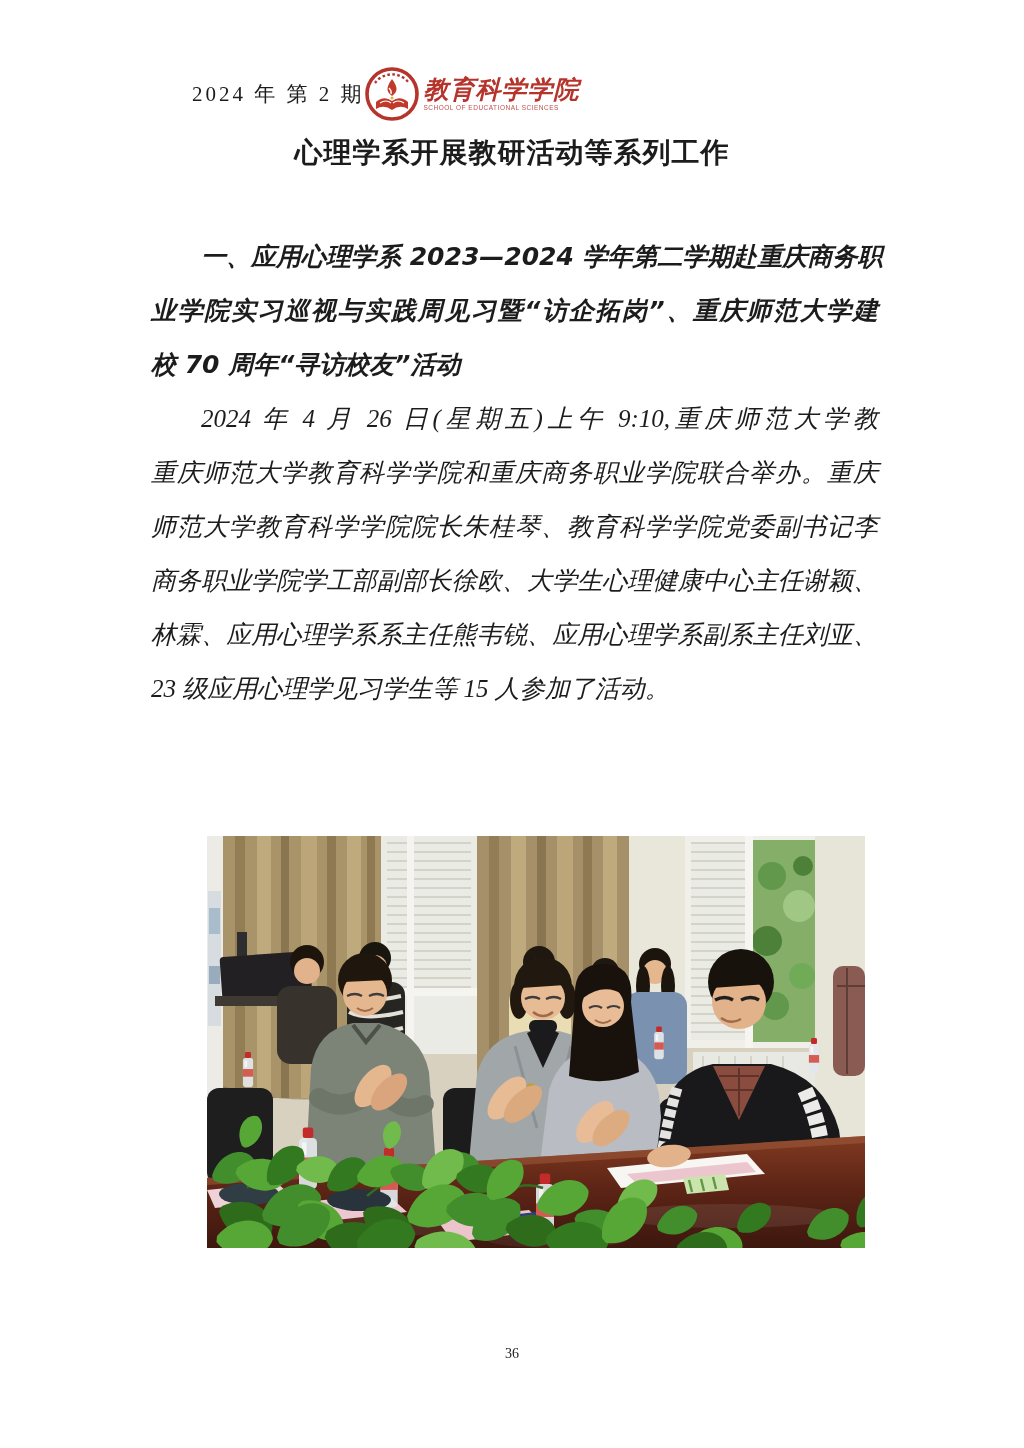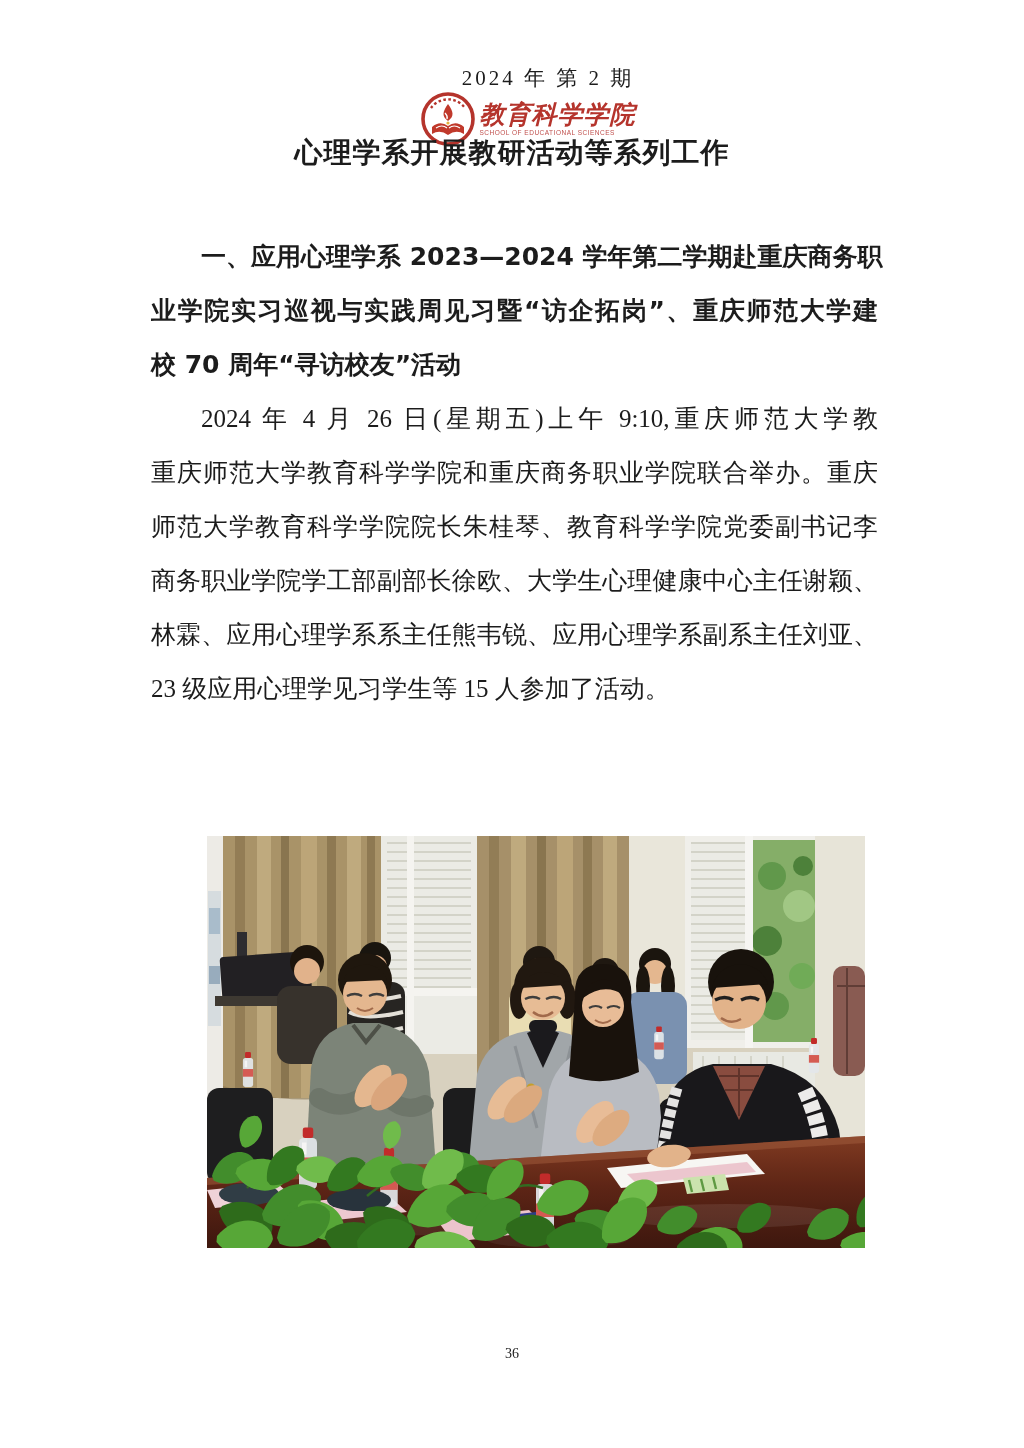--- a/index.html
+++ b/index.html
@@ -3,21 +3,21 @@
 <meta charset="utf-8">
 <style>
   html,body { margin:0; padding:0; }
   body {
     width:1024px; height:1448px; position:relative; background:#ffffff;
     font-family:"Liberation Serif","DejaVu Serif",serif; color:#1c1c1c;
     overflow:hidden;
   }
   .masthead {
     position:absolute; top:64px; left:152px; width:752px; height:60px;
-    display:flex; align-items:center;flex-direction:column;
+    display:flex; align-items:center;
   }
   .issue {
     font-size:21px; letter-spacing:3px; margin-left:40px; white-space:nowrap;
   }
   .motto {
     flex:1; text-align:center; font-size:22px; font-style:italic; font-weight:600;
     letter-spacing:1px; white-space:nowrap;
   }
   .logo { display:flex; align-items:center; gap:5px; }
   .logo-text { display:flex; flex-direction:column; line-height:1; }
@@ -27,21 +27,21 @@
   }
   .logo-en {
     color:#c0504d; font-size:6.5px; letter-spacing:.5px; margin-top:3px;
     font-family:"Liberation Sans","DejaVu Sans",sans-serif; white-space:nowrap;
   }
   .article-title {
     position:absolute; top:134px; left:0; width:1024px; text-align:center;
     font-size:28px; font-weight:700; letter-spacing:1px;
     font-family:"DejaVu Sans","Liberation Sans",sans-serif;
   }
-  .content { position:absolute; top:230px; left:151px; width:727px; }
+  .content { position:absolute; top:230px; left:151px; width:727px;font-style:italic; }
   .jl {
     font-size:25px; line-height:54px; height:54px; white-space:nowrap;
     text-align:justify; text-align-last:justify; overflow:visible;
   }
   .h-line { font-weight:700; font-family:"DejaVu Sans","Liberation Sans",sans-serif; }
   .b-line { font-family:"Liberation Serif","DejaVu Serif",serif; }
   .first-indent { text-indent:50px; }
   .no-just { text-align-last:left; }
   .photo-wrap {
     position:absolute; top:836px; left:207px; width:658px; height:412px;

